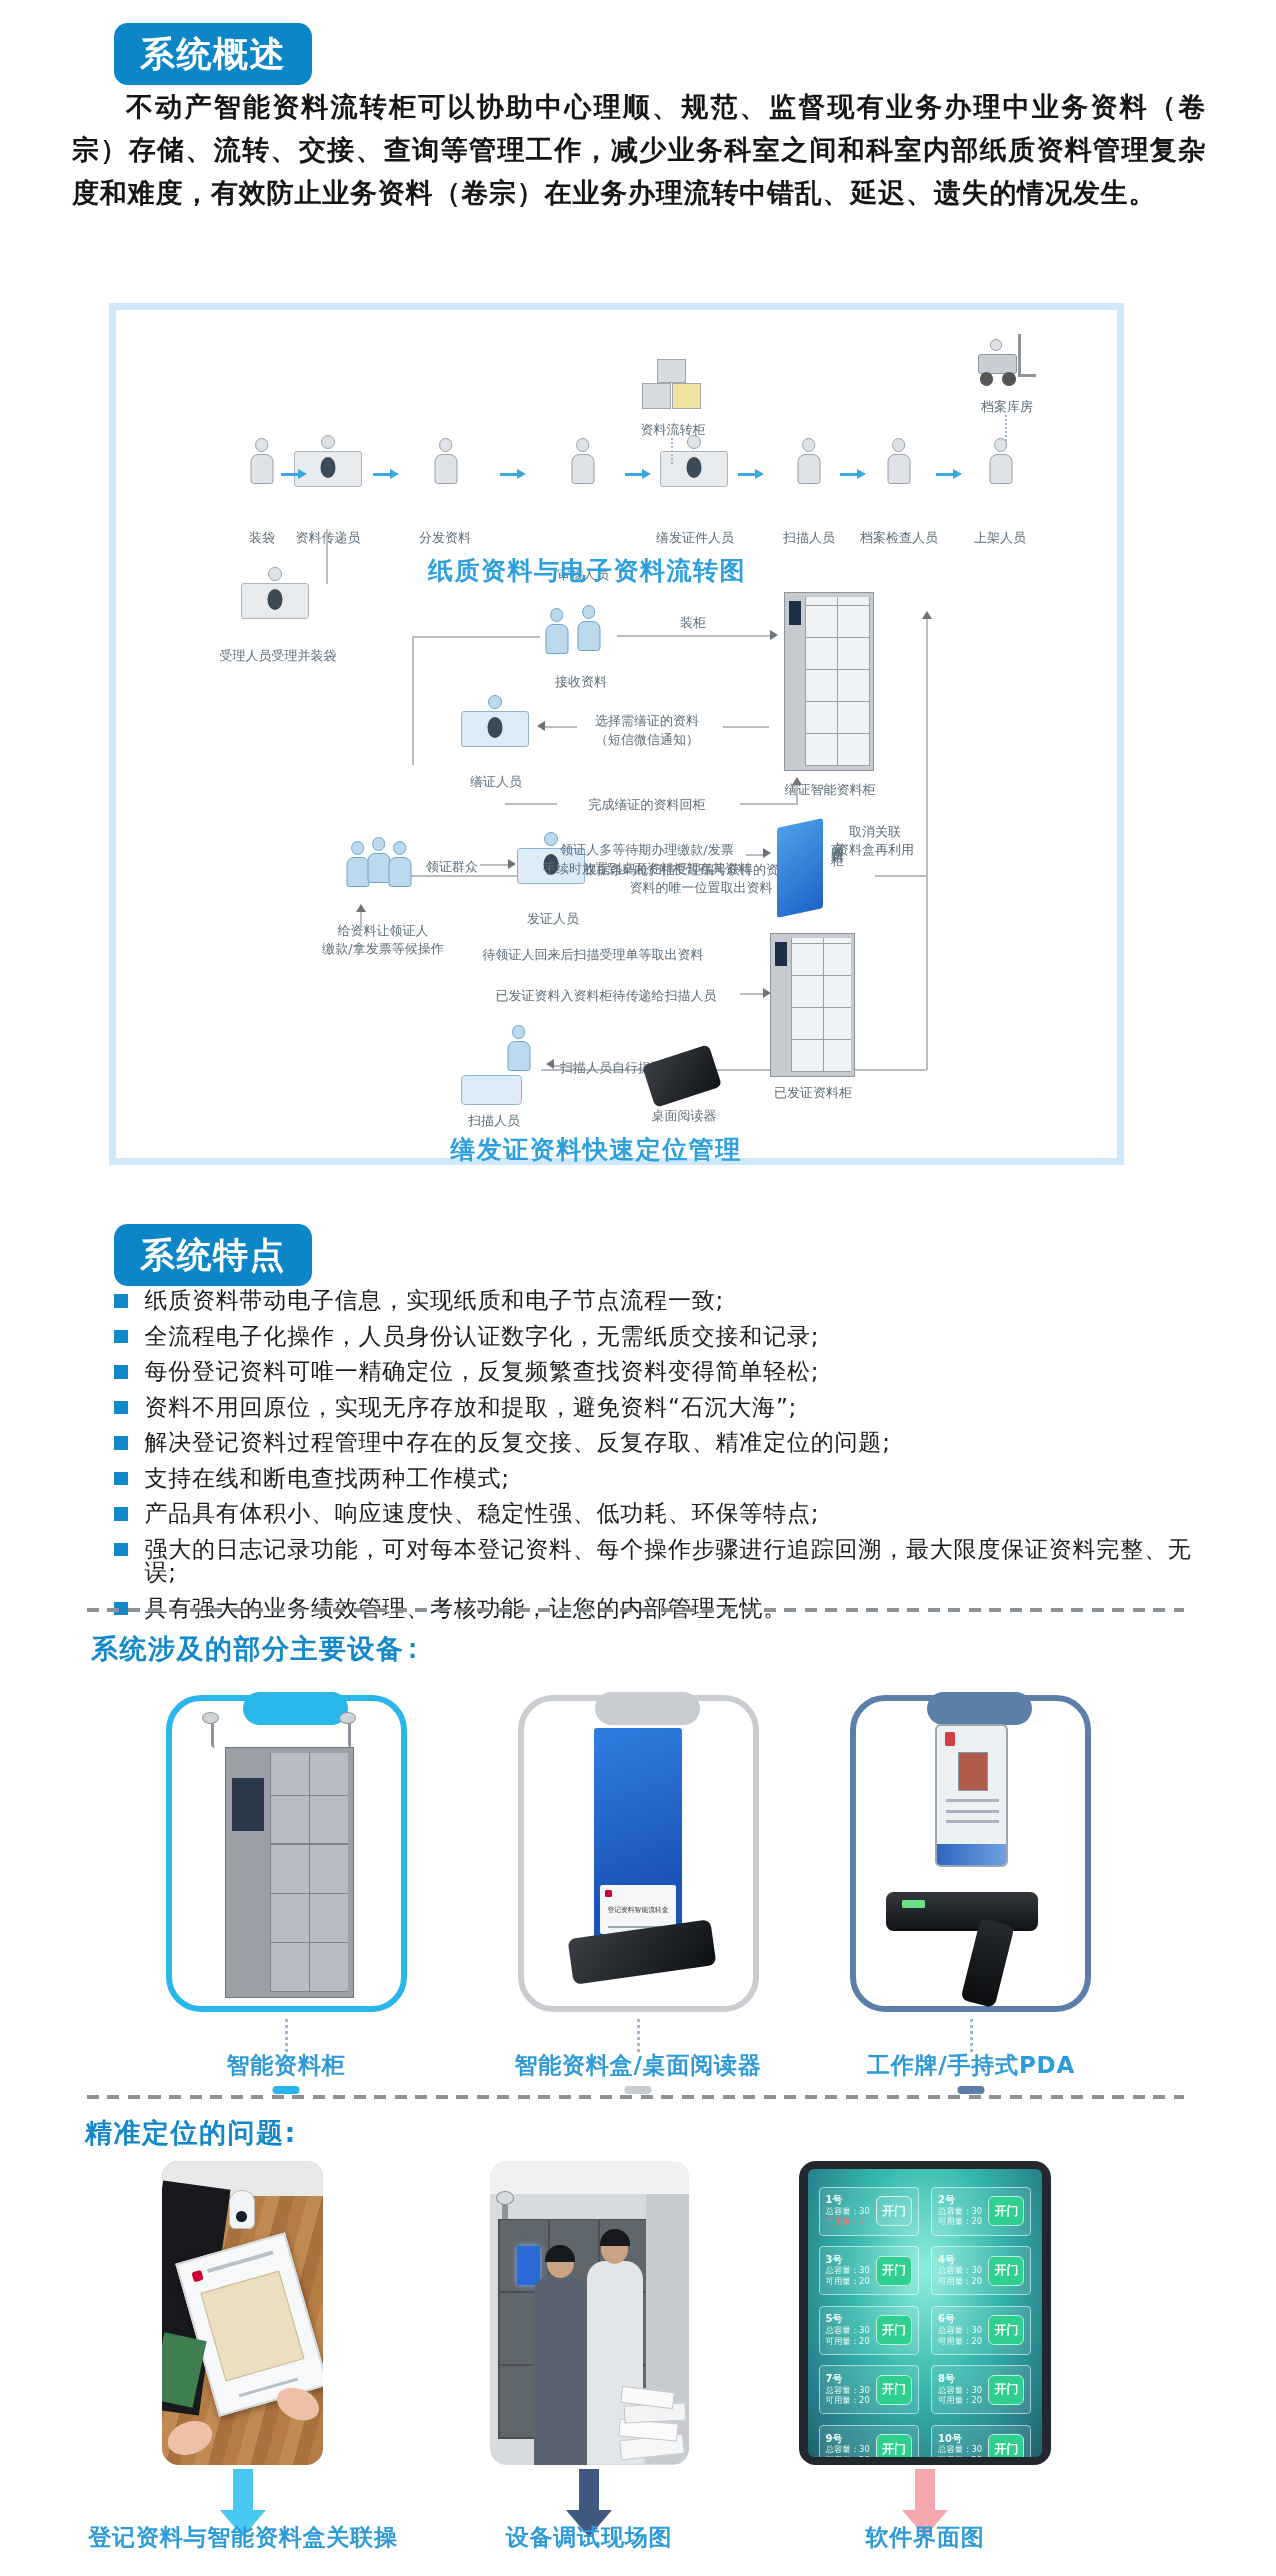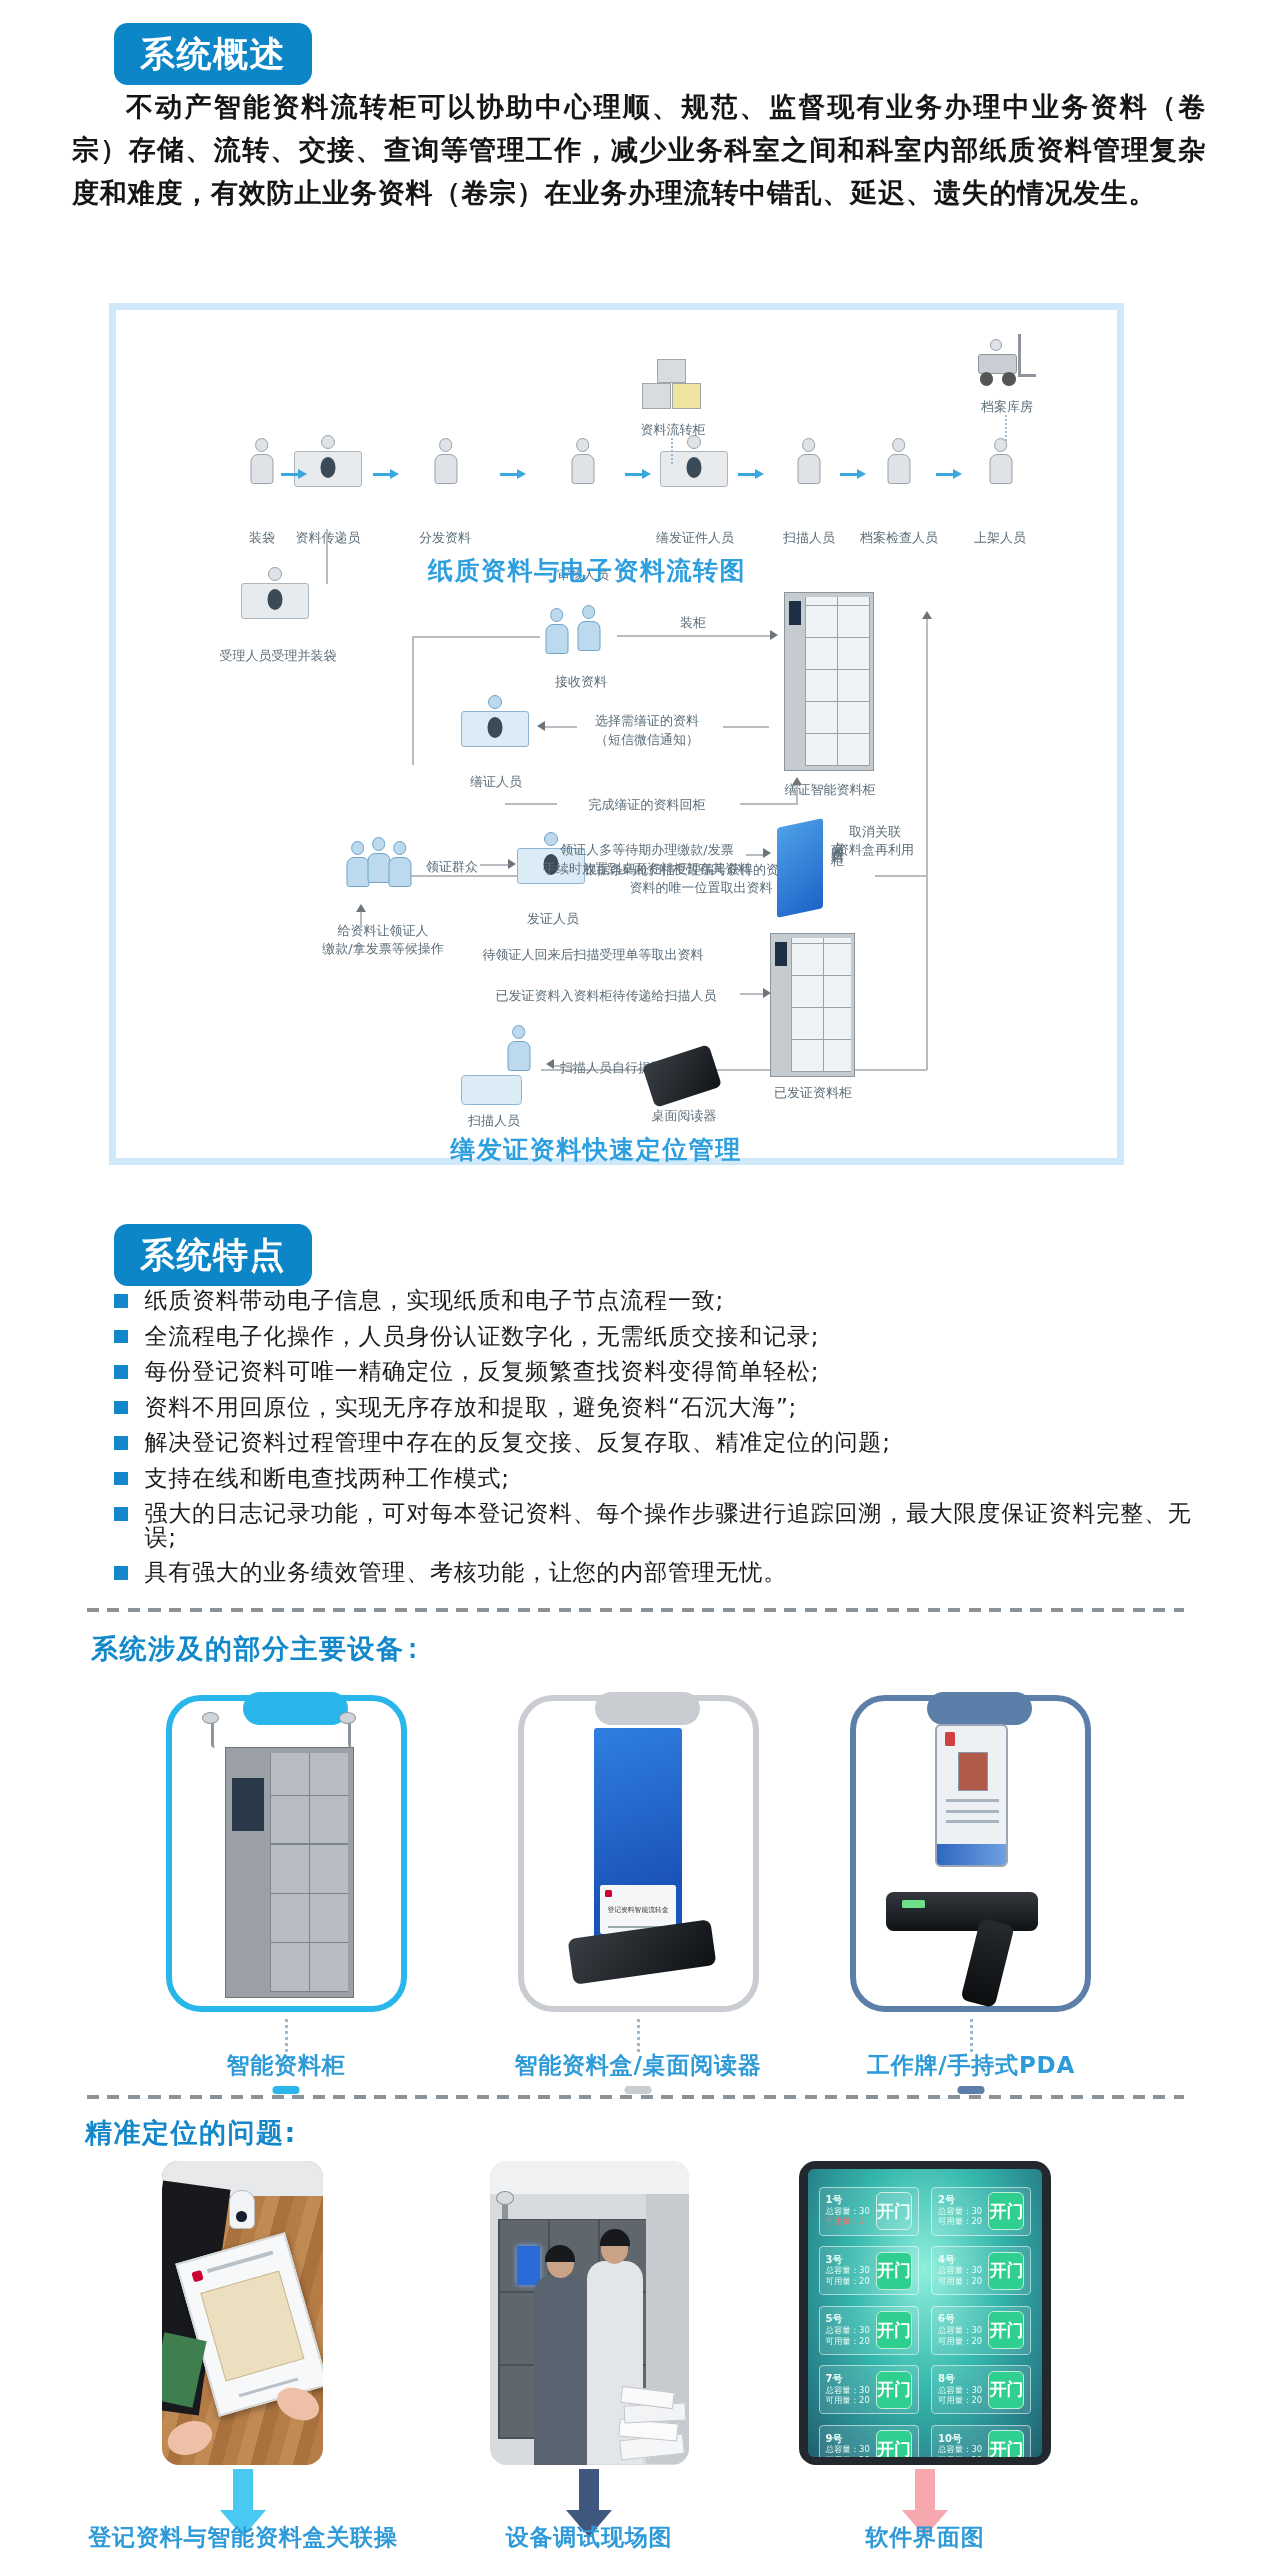--- a/index.html
+++ b/index.html
@@ -105,22 +105,22 @@
   
   #photo3{background:#23282e;padding:7.6px 9px;}
   #sw-screen{position:relative;width:100%;height:100%;border-radius:6px;overflow:hidden;
       background:radial-gradient(ellipse at 50% 35%, #8defdc 0%, #35b7ac 45%, #27808a 80%, #1f5f6e 100%);}
   #sw-grid{position:absolute;inset:0;padding:18px 10.6px;display:grid;grid-template-columns:1fr 1fr;
            grid-auto-rows:49px;gap:10.6px 12px;}
   .sw-cell{display:flex;align-items:center;justify-content:space-between;padding:3px 6px;
            background:rgba(255,255,255,0.10);border:1.5px solid rgba(255,255,255,0.55);border-radius:4.6px;}
   .sw-txt{color:#eafff7;font-size:8.4px;line-height:10.6px;}
   .sw-name{font-size:10px;font-weight:bold;}
-  .sw-btn{width:36px;height:38px;border-radius:6px;background:#2ecf8f;border:1.5px solid #bfeedd;
-          color:#fff;font-size:17px;font-weight:bold;display:flex;align-items:center;justify-content:center;}
+  .sw-btn{width:36px;height:30px;border-radius:6px;background:#2ecf8f;border:1.5px solid #bfeedd;
+          color:#fff;font-size:12px;font-weight:bold;display:flex;align-items:center;justify-content:center;}
   .sw-btn.outline{background:rgba(255,255,255,0.08);border-color:#d8efe6;color:#eafff7;}
   .sw-red{color:#ff7070;}
 </style>
 </head>
 <body>
 
 <div id="page">
 
   <div class="pill" style="left:114px;top:23px;">系统概述</div>
   <div id="para">不动产智能资料流转柜可以协助中心理顺、规范、监督现有业务办理中业务资料（卷宗）存储、流转、交接、查询等管理工作，减少业务科室之间和科室内部纸质资料管理复杂度和难度，有效防止业务资料（卷宗）在业务办理流转中错乱、延迟、遗失的情况发生。</div>
@@ -322,20 +322,24 @@
         <span class="feat-sq"></span>
         <span class="feat-tx">资料不用回原位，实现无序存放和提取，避免资料“石沉大海”;</span>
       </div>
       <div class="feat-row">
         <span class="feat-sq"></span>
         <span class="feat-tx">解决登记资料过程管理中存在的反复交接、反复存取、精准定位的问题;</span>
       </div>
       <div class="feat-row">
         <span class="feat-sq"></span>
         <span class="feat-tx">支持在线和断电查找两种工作模式;</span>
+      </div>
+      <div class="feat-row">
+        <span class="feat-sq"></span>
+        <span class="feat-tx">产品具有体积小、响应速度快、稳定性强、低功耗、环保等特点;</span>
       </div>
       <div class="feat-row">
         <span class="feat-sq"></span>
         <span class="feat-tx">强大的日志记录功能，可对每本登记资料、每个操作步骤进行追踪回溯，最大限度保证资料完整、无误;</span>
       </div>
       <div class="feat-row">
         <span class="feat-sq"></span>
         <span class="feat-tx">具有强大的业务绩效管理、考核功能，让您的内部管理无忧。</span>
       </div>
     </div>

